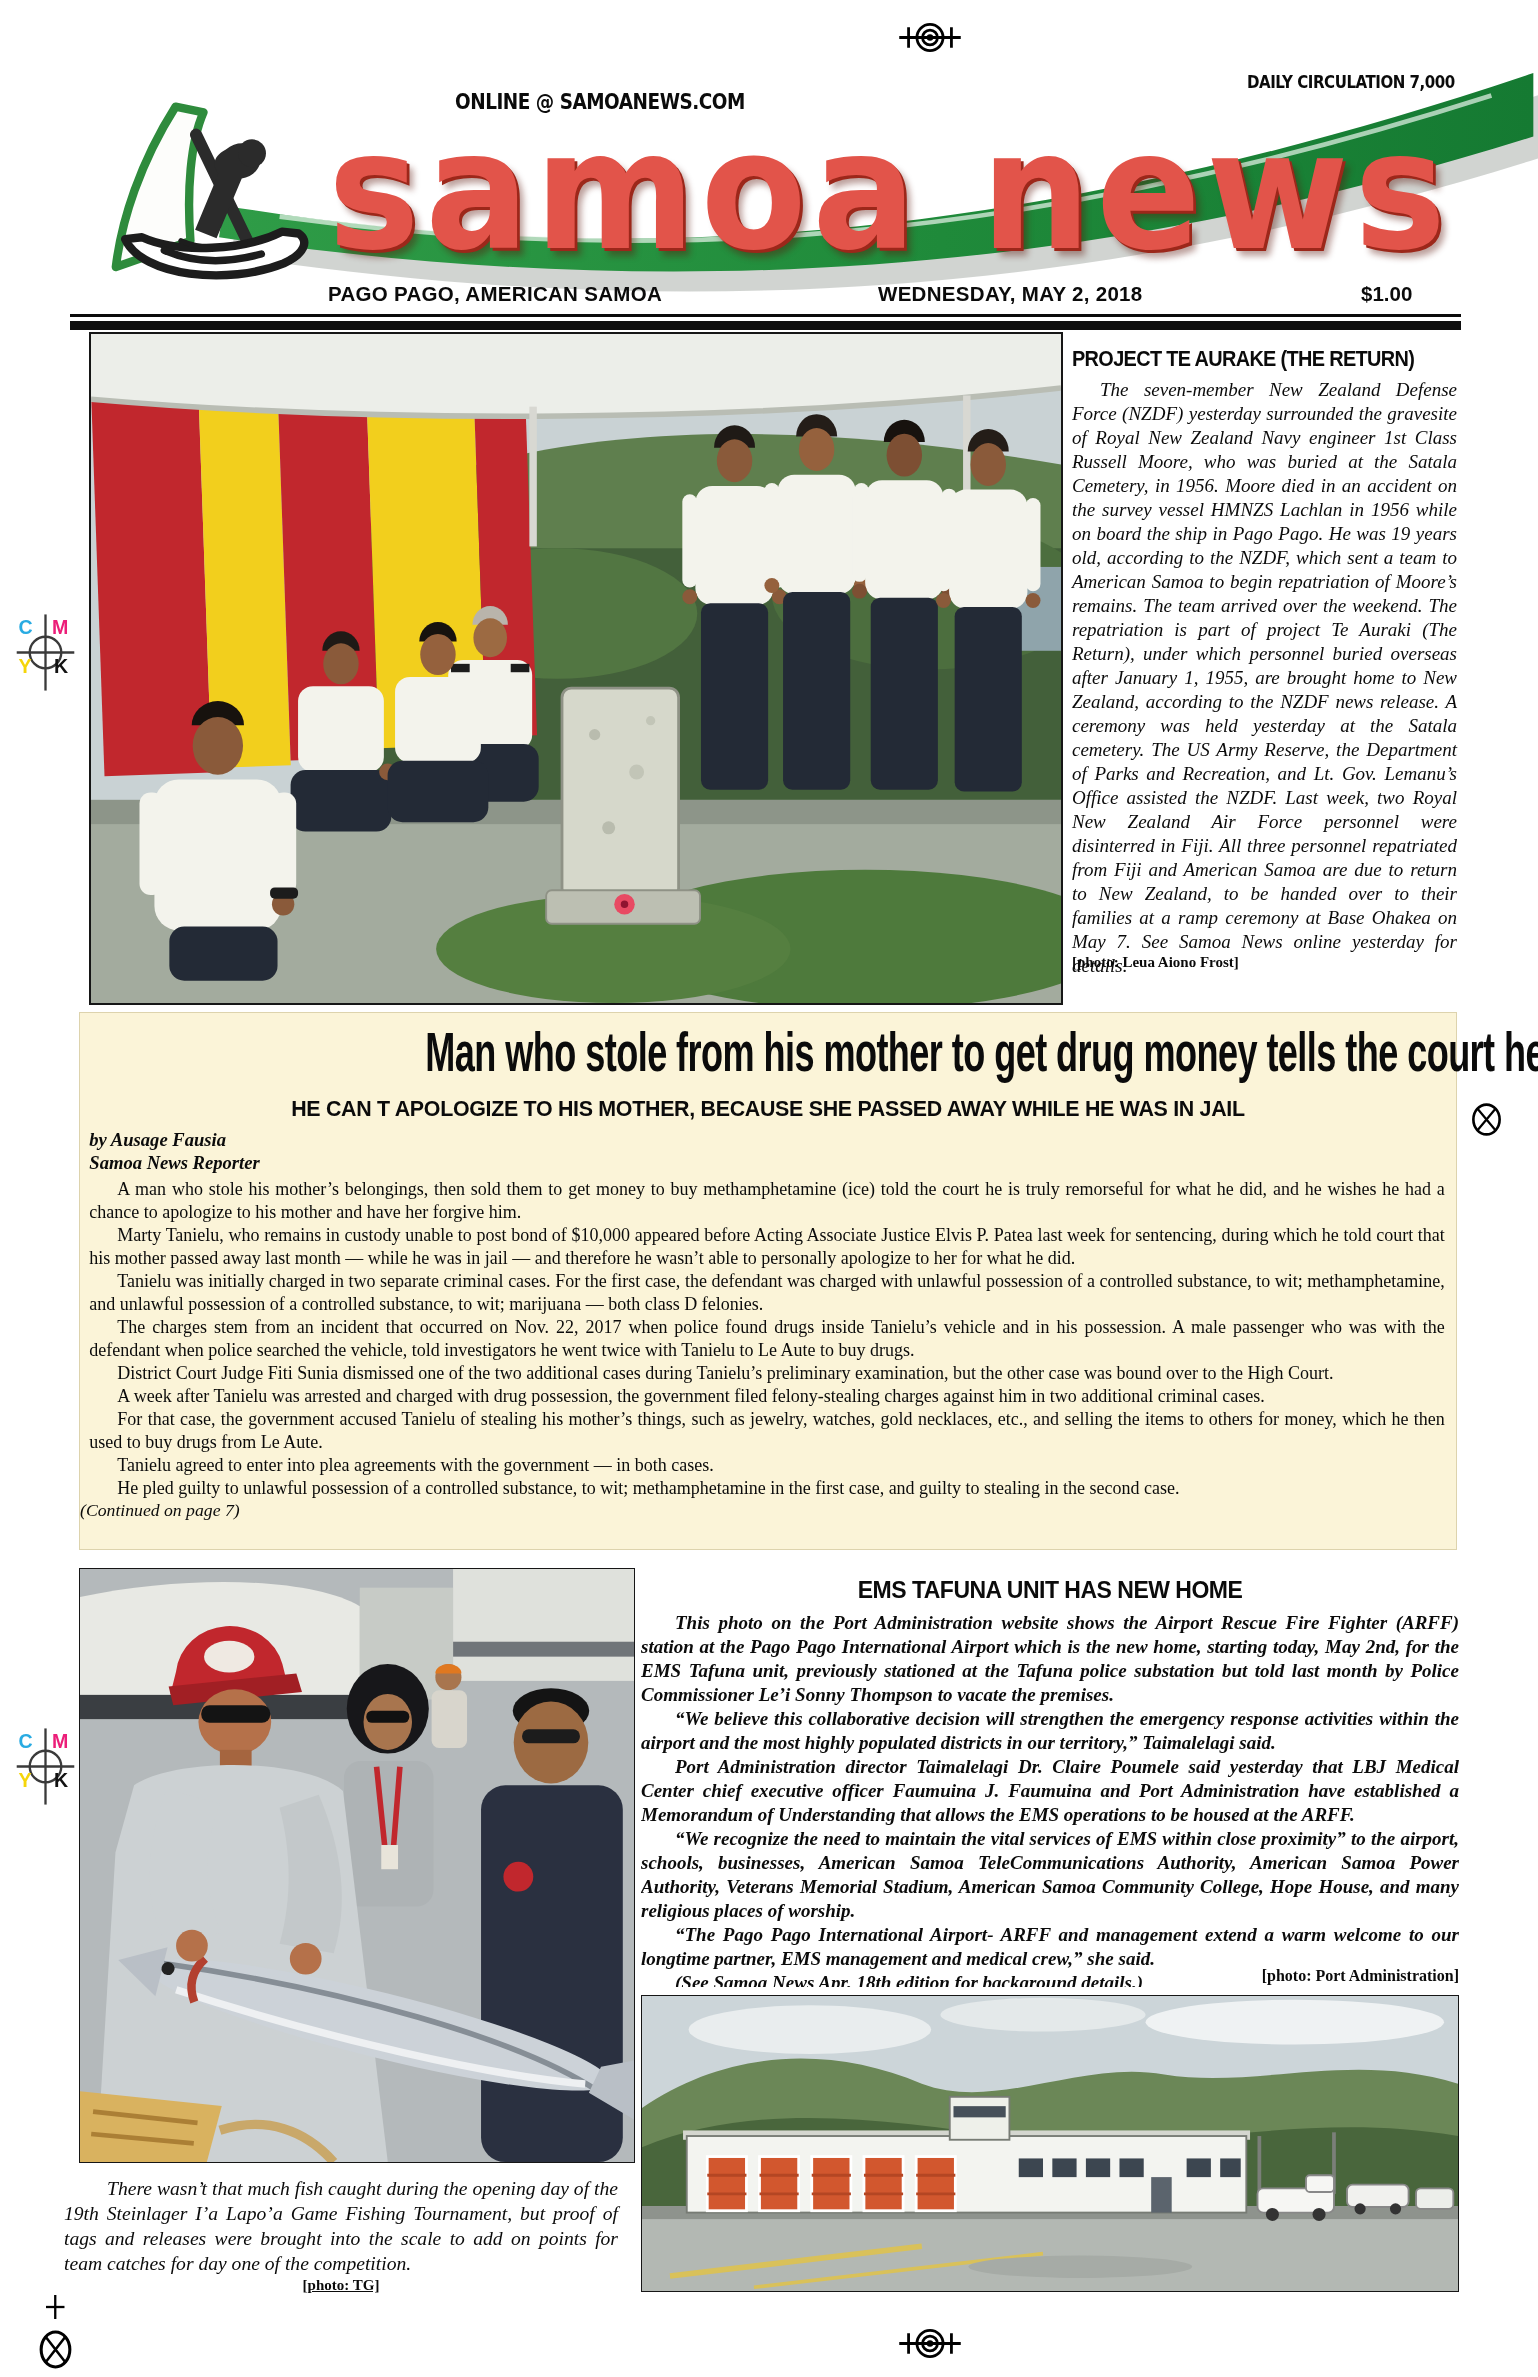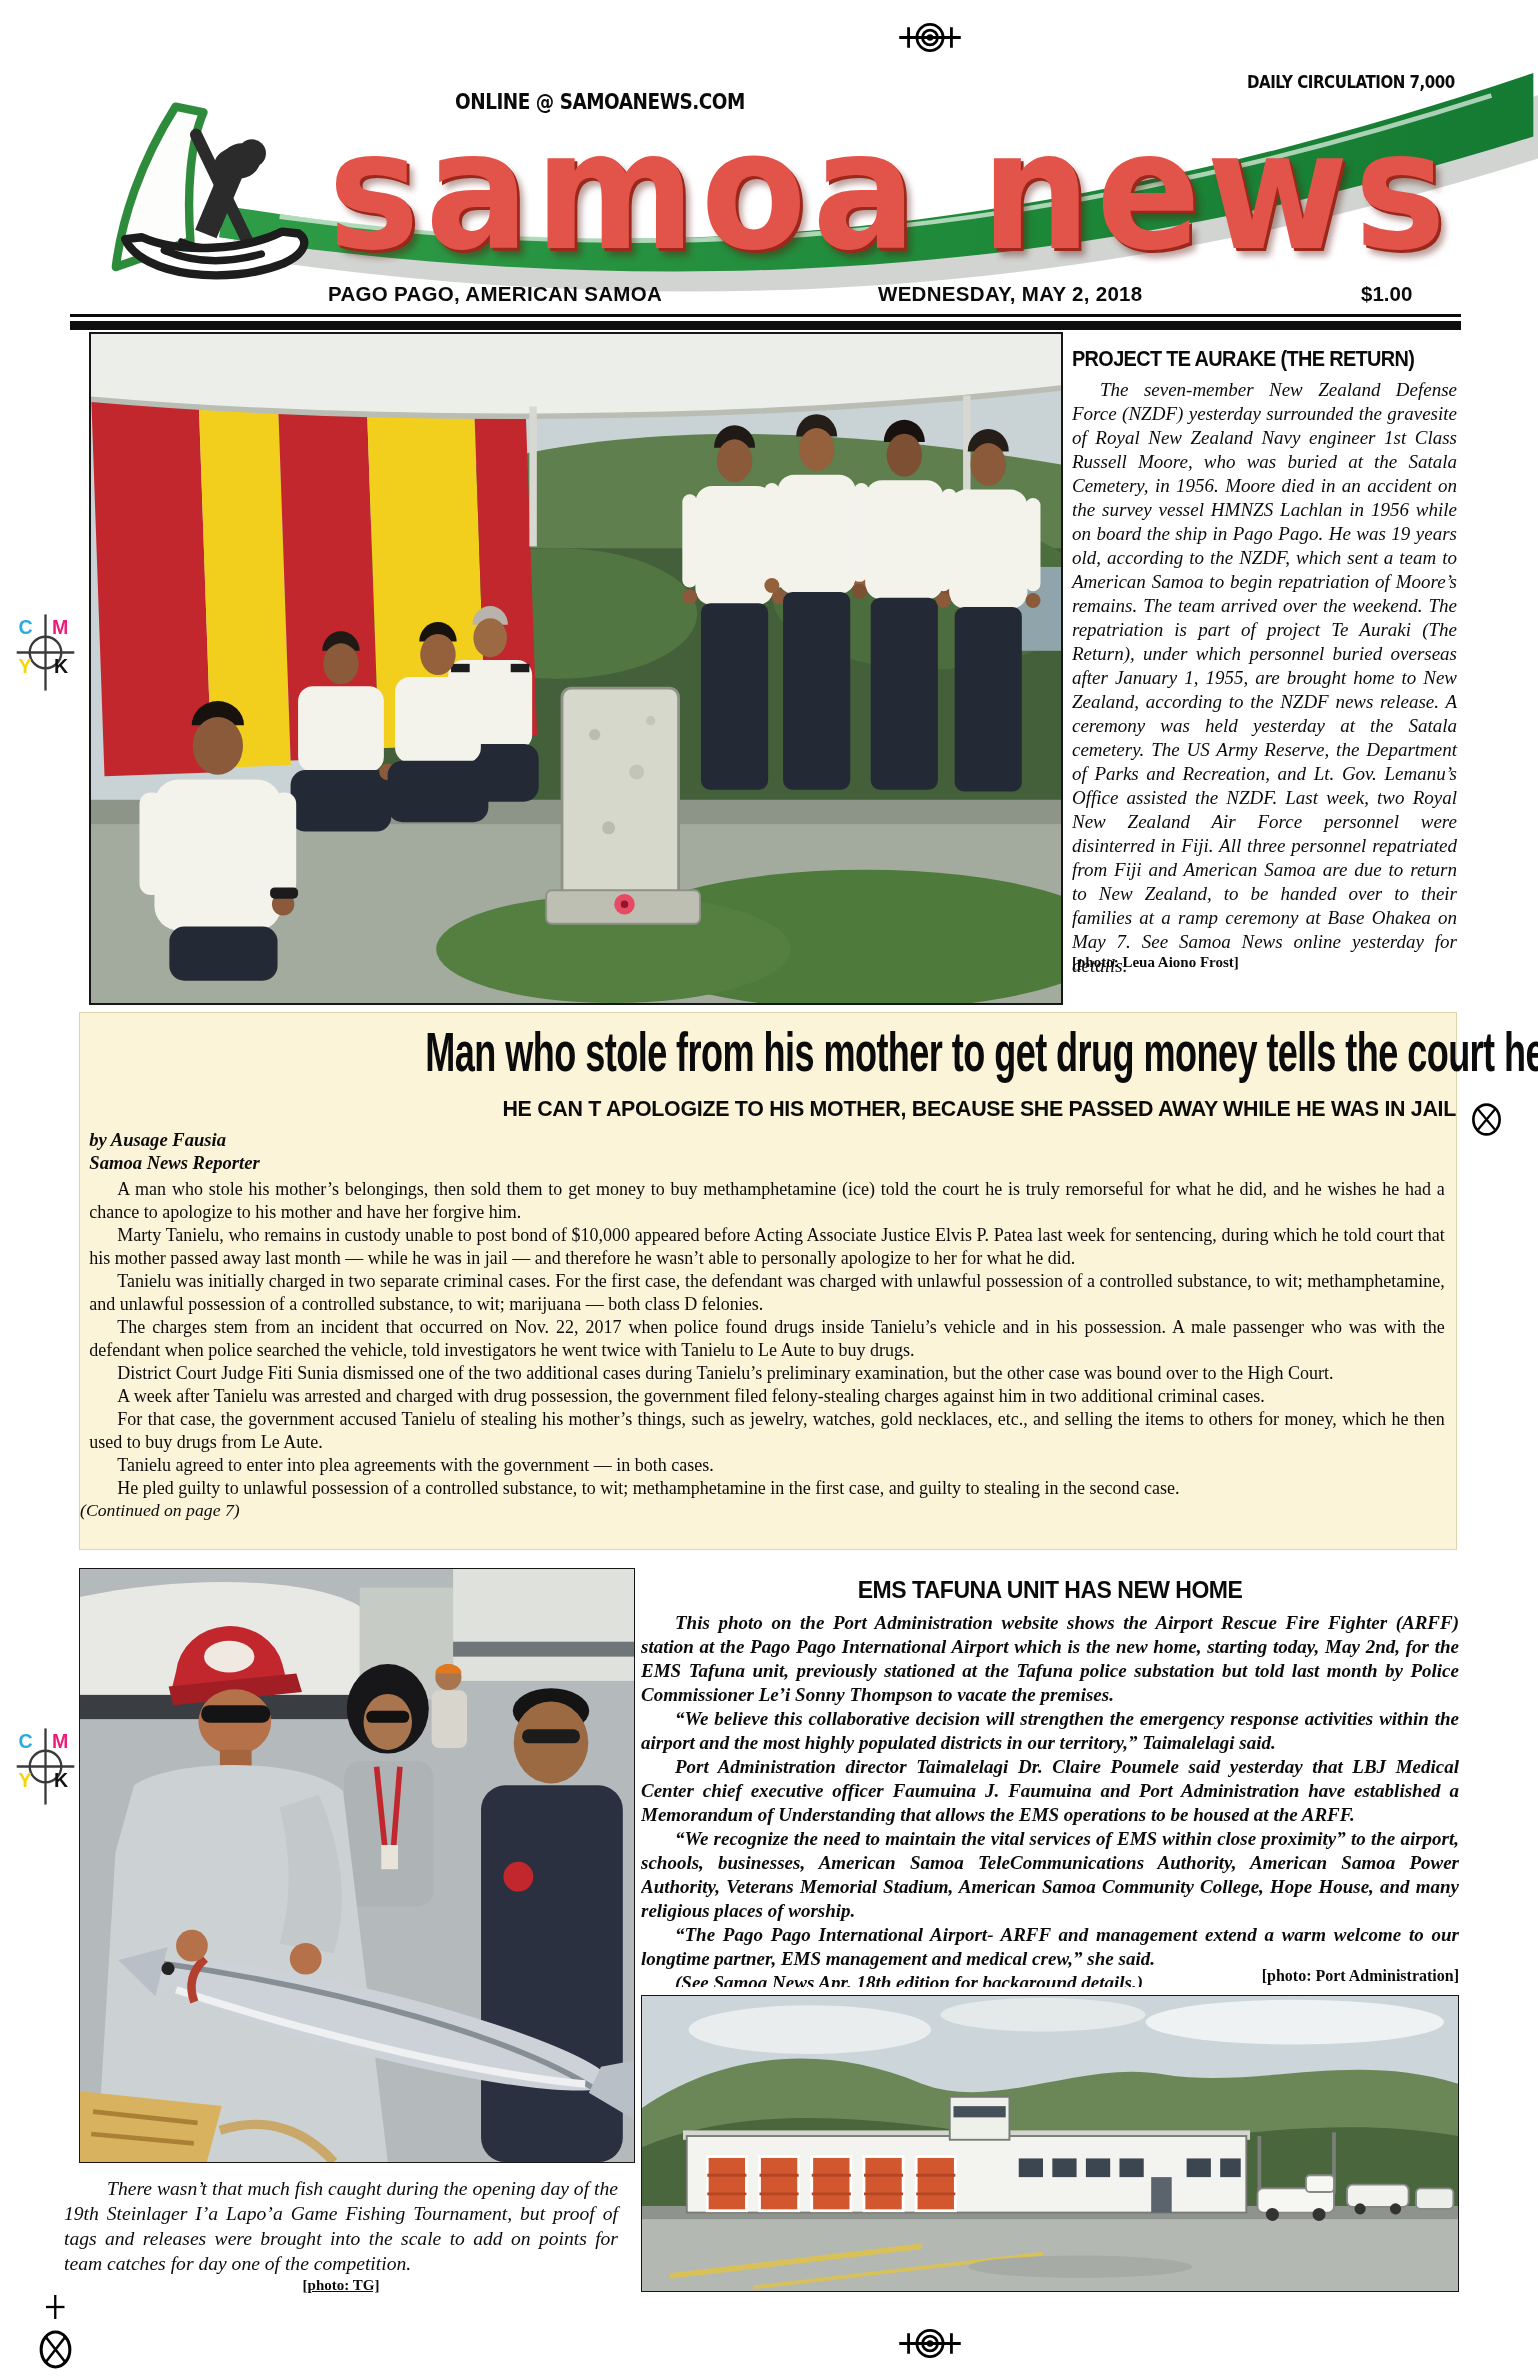--- a/index.html
+++ b/index.html
@@ -49,21 +49,21 @@
               transform:scaleX(0.93);transform-origin:left top;}
   .art-te .body{margin-top:5.6px;font:italic 19px/24px "Liberation Serif",serif;text-align:justify;
                 text-indent:28px;font-weight:500;}
   .art-te .credit{margin-top:-24px;text-align:left;font:bold 15px "Liberation Serif",serif;background:transparent;}
 
   
   .courtbox{left:79px;top:1012px;width:1378px;height:538px;background:#fbf4d8;border:0.9px solid #ddd3ad;box-sizing:border-box;}
   .courtbox .hlwrap{text-align:center;margin-top:5.6px;height:67px;}
   .courtbox .hl{display:inline-block;white-space:nowrap;font:bold 56px "Liberation Sans",sans-serif;
                 letter-spacing:-0.9px;transform:scaleX(0.645);transform-origin:center top;}
-  .courtbox .sub{text-align:right;font:bold 21.4px "Liberation Sans",sans-serif;letter-spacing:-0.3px;margin-top:11.2px;}
+  .courtbox .sub{text-align:center;font:bold 21.4px "Liberation Sans",sans-serif;letter-spacing:-0.3px;margin-top:11.2px;}
   .courtbox .byline,.courtbox .bytitle{margin-left:9.3px;font:bold italic 18.6px/22.4px "Liberation Serif",serif;}
   .courtbox .byline{margin-top:7.5px;}
   .courtbox .body{margin:3.7px 11.2px 0 9.3px;font:18px/23px "Liberation Serif",serif;text-align:justify;}
   .courtbox .body p{margin:0;text-indent:28px;}
   .courtbox .cont{margin-right:15px;font:italic 17.7px "Liberation Serif",serif;}
 
   
   .fishcap{left:64px;top:2176px;width:554px;font:italic 19.6px/25px "Liberation Serif",serif;text-align:justify;}
   .fishcap .txt{text-indent:43px;}
   .fishcap .credit{text-align:center;font:bold 15px "Liberation Serif",serif;font-style:normal;margin-top:1px;text-decoration:underline;}

